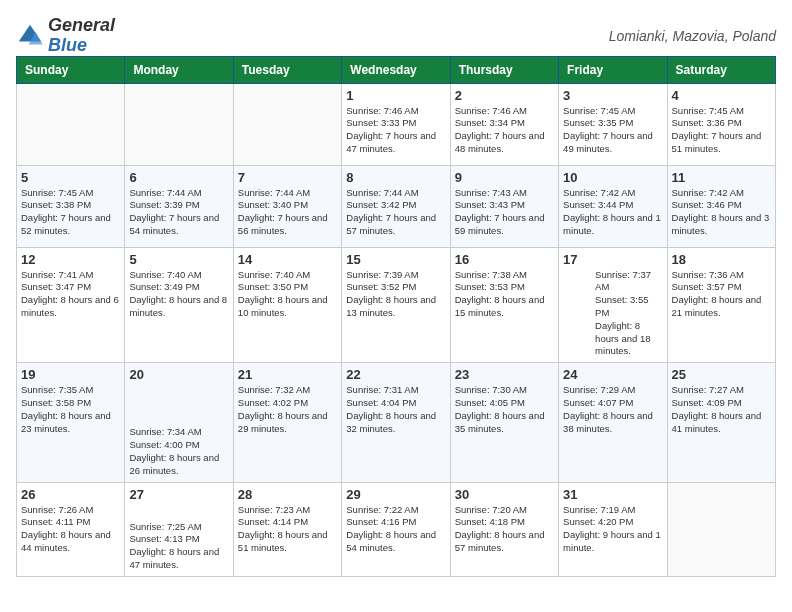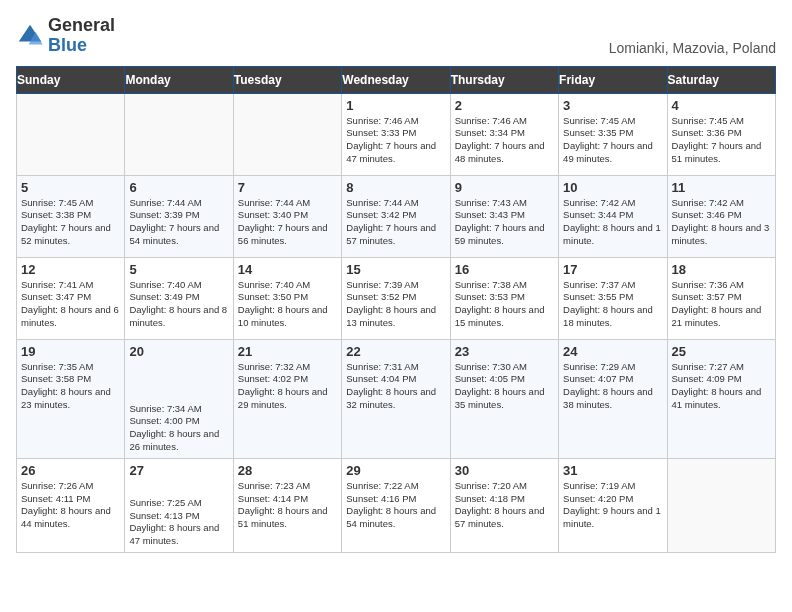--- a/index.html
+++ b/index.html
@@ -6,22 +6,23 @@
     body {
       font-family: Arial, sans-serif;
       background: #fff;
       width: 792px;
       min-height: 612px;
       padding: 16px;
     }
     .header {
       display: flex;
       justify-content: space-between;
-      align-items: flex-end;
-      margin-bottom: 10px;
+      align-items: center;
+      margin-bottom: 0;
+      font-style: italic;
     }
     .logo {
       display: flex;
       align-items: center;
       gap: 4px;
     }
     .logo-text {
       font-size: 18px;
       font-weight: bold;
       line-height: 1.1;
@@ -43,25 +44,25 @@
     .location {
       font-size: 14px;
       color: #555;
     }
     table {
       width: 100%;
       border-collapse: collapse;
       table-layout: fixed;
     }
     thead tr th {
-      background-color: #404040;
+      background-color: #15803d;
       color: #fff;
       font-size: 12px;
       font-weight: bold;
-      padding: 6px 0;
+      padding: 6px 8px;
       text-align: left;
       border: 1px solid #1a5490;
     }
     tbody tr td {
       border: 1px solid #ccc;
       vertical-align: top;
       padding: 4px 4px 4px 4px;
       font-size: 10px;
       color: #333;
       height: 82px;
@@ -217,21 +218,21 @@
 Daylight: 8 hours and 13 minutes.</div>
         </td>
         <td>
           <span class="day-num">16</span>
           <div class="cell-info" style="white-space: pre-line;">Sunrise: 7:38 AM
 Sunset: 3:53 PM
 Daylight: 8 hours and 15 minutes.</div>
         </td>
         <td>
           <span class="day-num">17</span>
-          <div class="cell-info" style="white-space: pre-line;">Sunrise: 7:37 AM
+          <div class="cell-info" style="white-space: pre-line; margin-left: 32px;">Sunrise: 7:37 AM
 Sunset: 3:55 PM
 Daylight: 8 hours and 18 minutes.</div>
         </td>
         <td>
           <span class="day-num">18</span>
           <div class="cell-info" style="white-space: pre-line;">Sunrise: 7:36 AM
 Sunset: 3:57 PM
 Daylight: 8 hours and 21 minutes.</div>
         </td>
       </tr>

